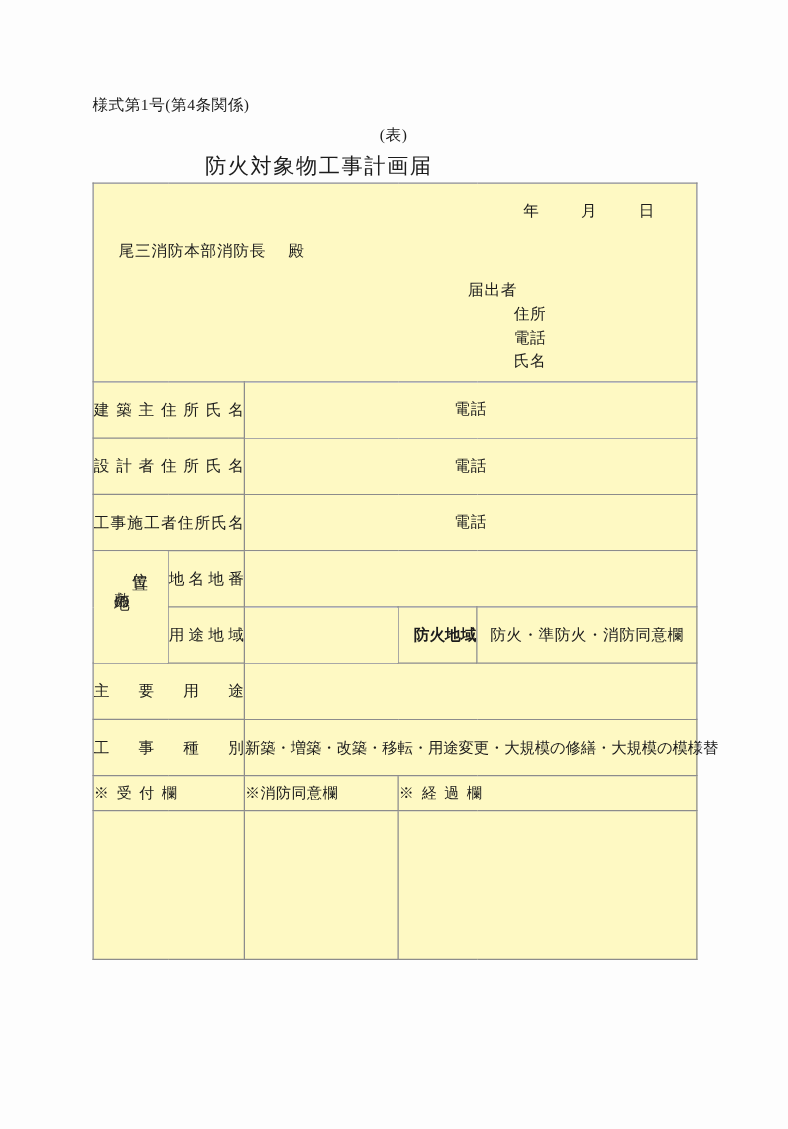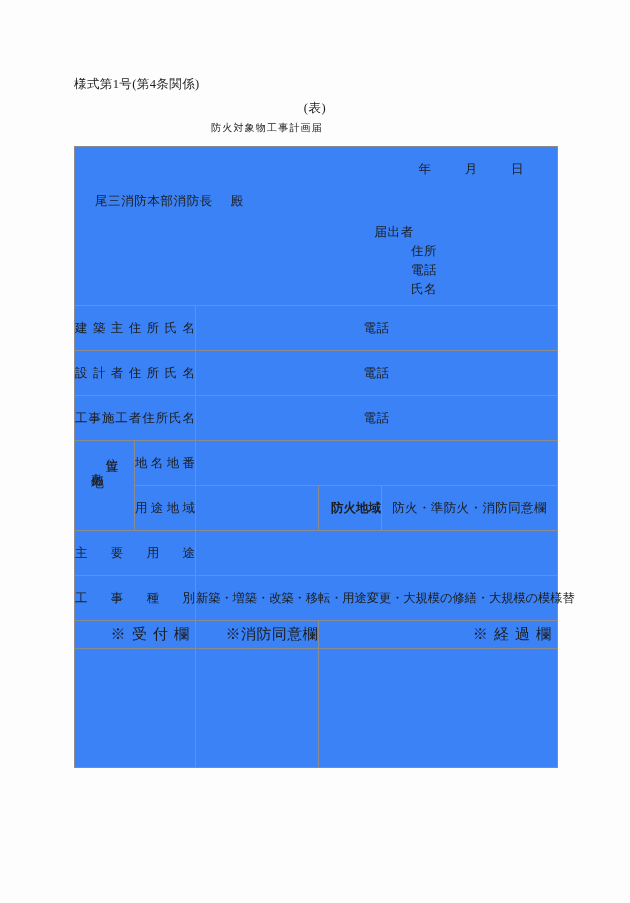--- a/index.html
+++ b/index.html
@@ -37,43 +37,43 @@
     position: absolute;
     left: 0;
     top: 100px;
     width: 630px;
     text-align: center;
     font-size: 12.5px;
     letter-spacing: 0.5px;
   }
   .doc-title {
     position: absolute;
-    left: 12px;
+    left: 0;
     top: 121px;
     width: 510px;
     text-align: center;
-    font-size: 10px;
+    font-size: 17px;
     letter-spacing: 1.2px;
   }
 
   
   .form-table {
     position: absolute;
     left: 74px;
     top: 146px;
     width: 483px;
     border-collapse: collapse;
     table-layout: fixed;
     font-size: 12.5px;
   }
   .form-table td {
     border: 1px solid #8c8c8c;
     padding: 0;
     vertical-align: middle;
-    background: #3b82f6;
+    background: #fef9c3;
   }
 
   
   .top-cell {
     height: 158px;
     position: relative;
     vertical-align: top;
   }
   .date-line {
     position: absolute;
@@ -198,22 +198,22 @@
     font-size: 12.3px;
     padding: 0 2px;
     letter-spacing: -0.1px;
     white-space: nowrap;
     height: 44px;
   }
 
   
   .foot-head {
     height: 27px;
-    text-align: right;
-    font-size: 15px;
+    text-align: left;
+    font-size: 12px;
     white-space: nowrap;
   }
   .foot-head .spread {
     display: inline-block;
     letter-spacing: 6px;
     padding-left: 6px;
   }
   .foot-head .tight {
     display: inline-block;
     letter-spacing: 0.4px;

